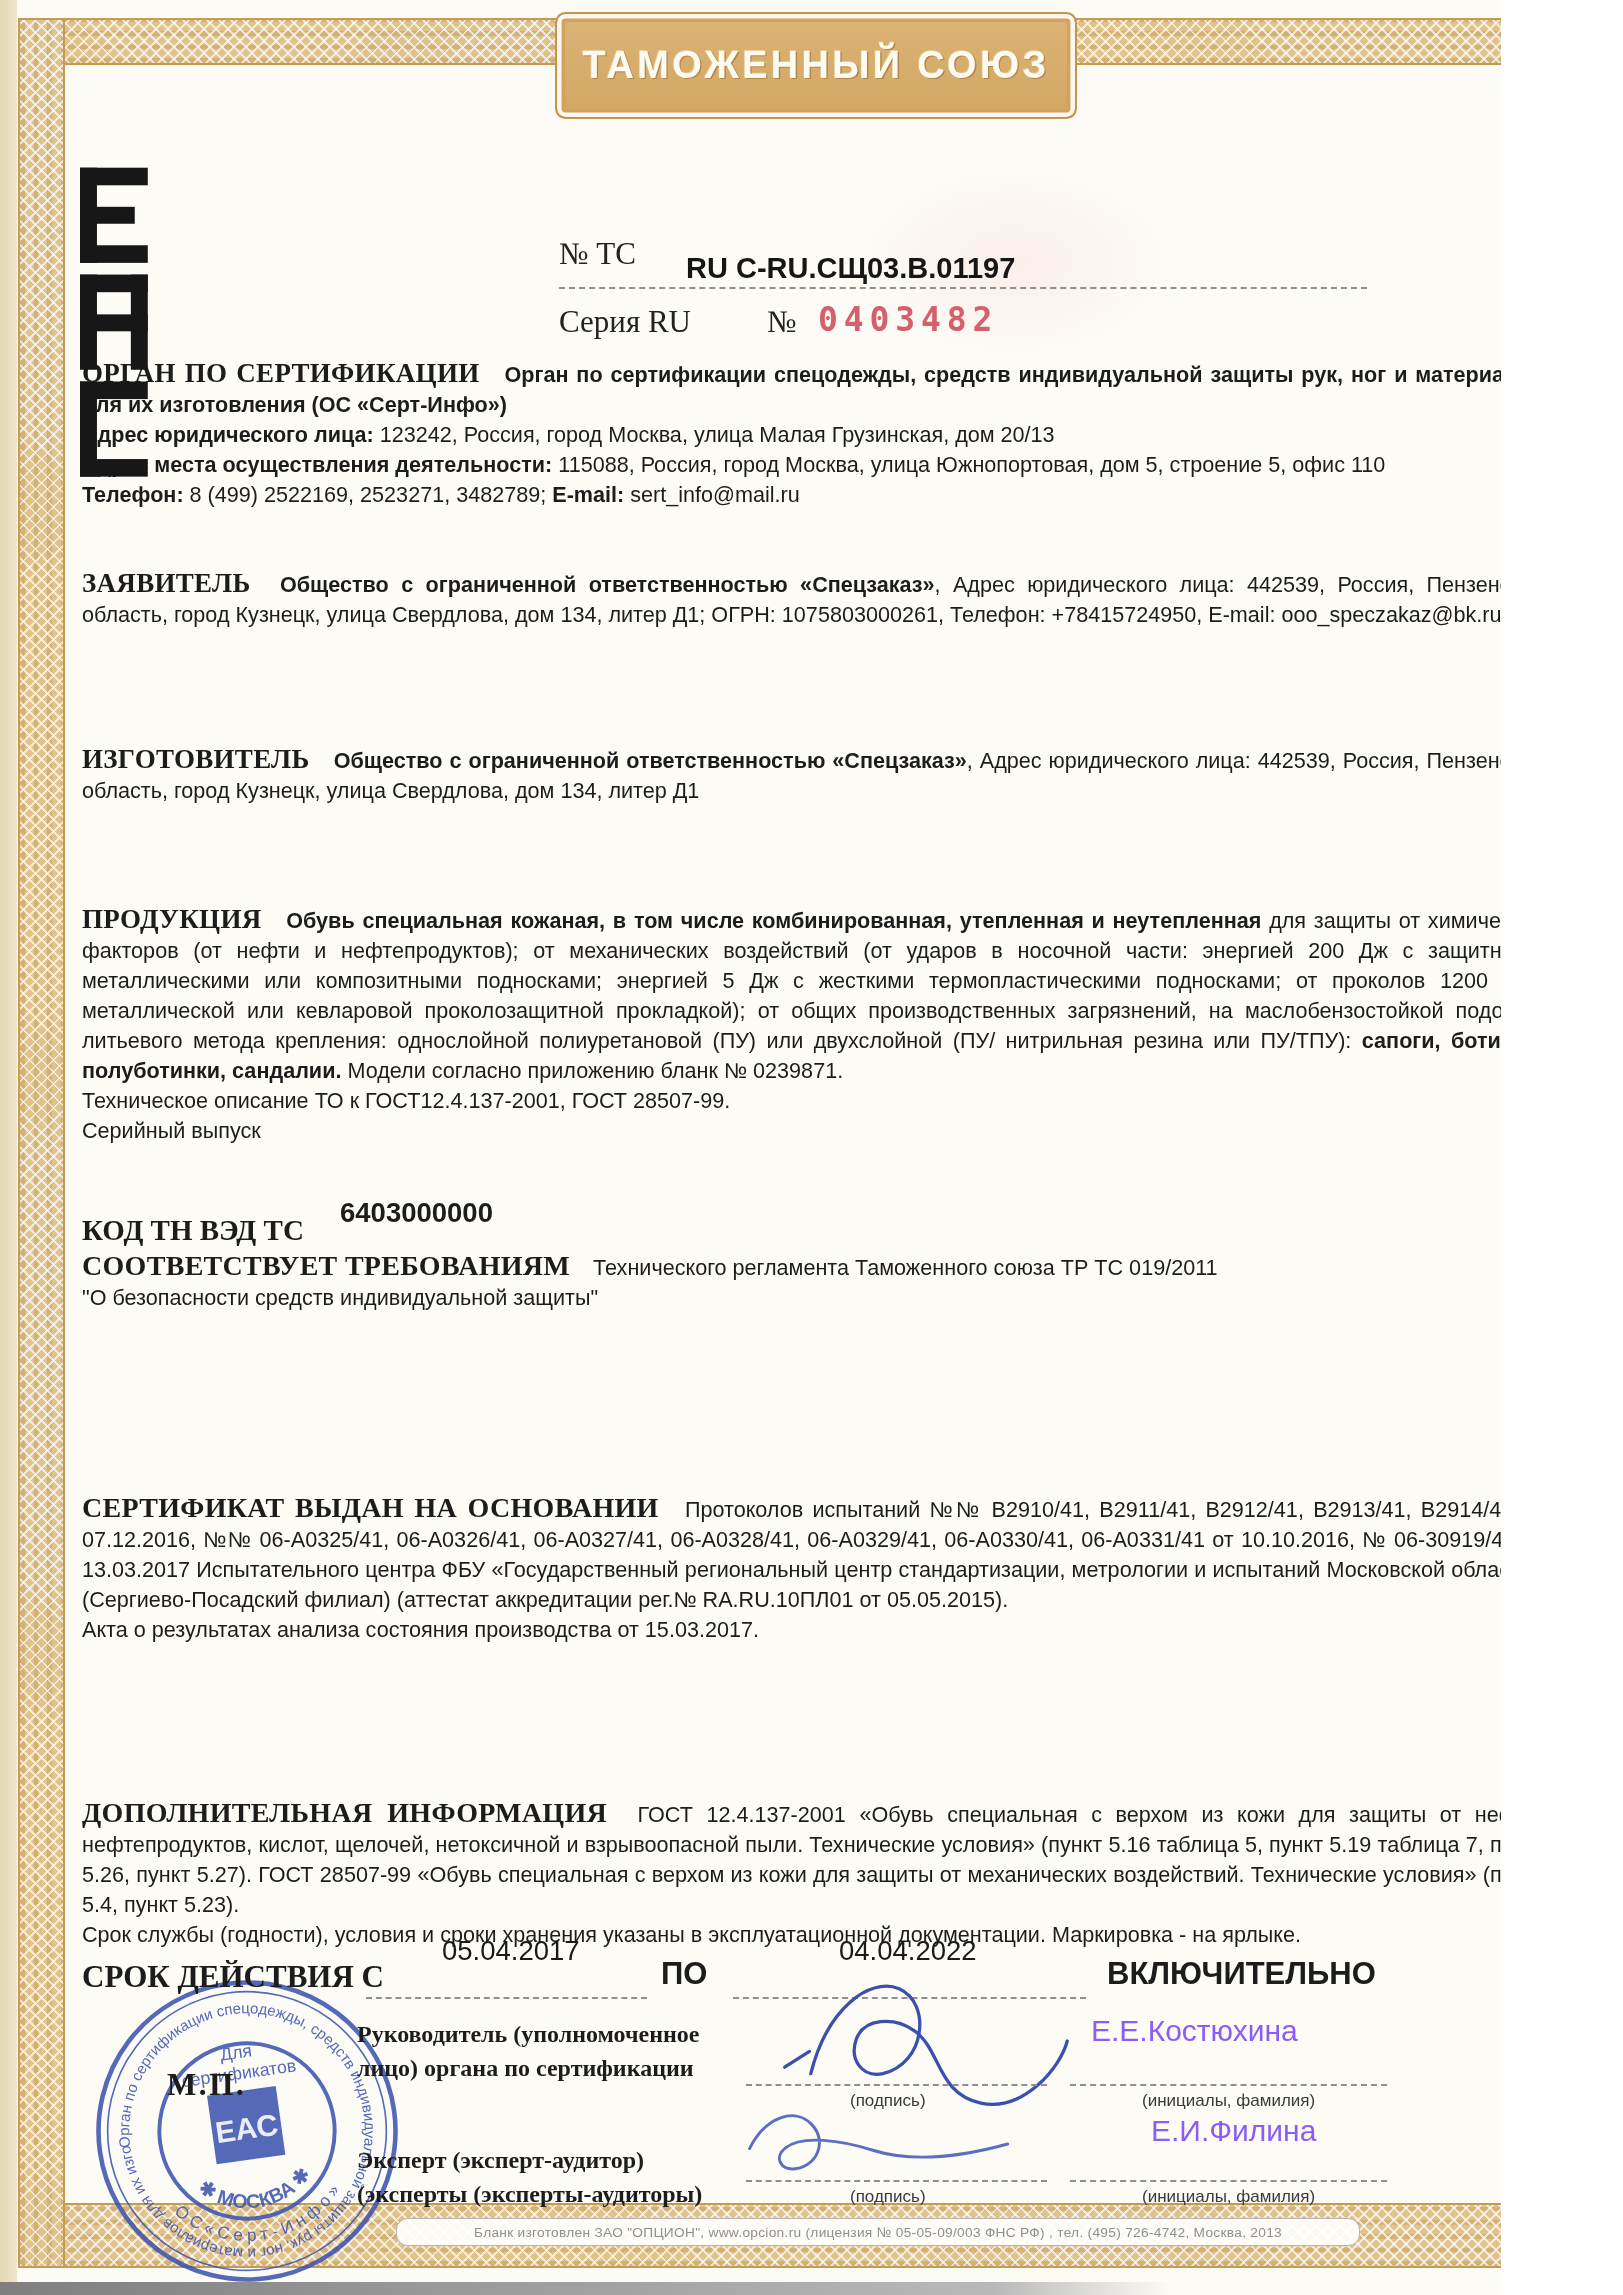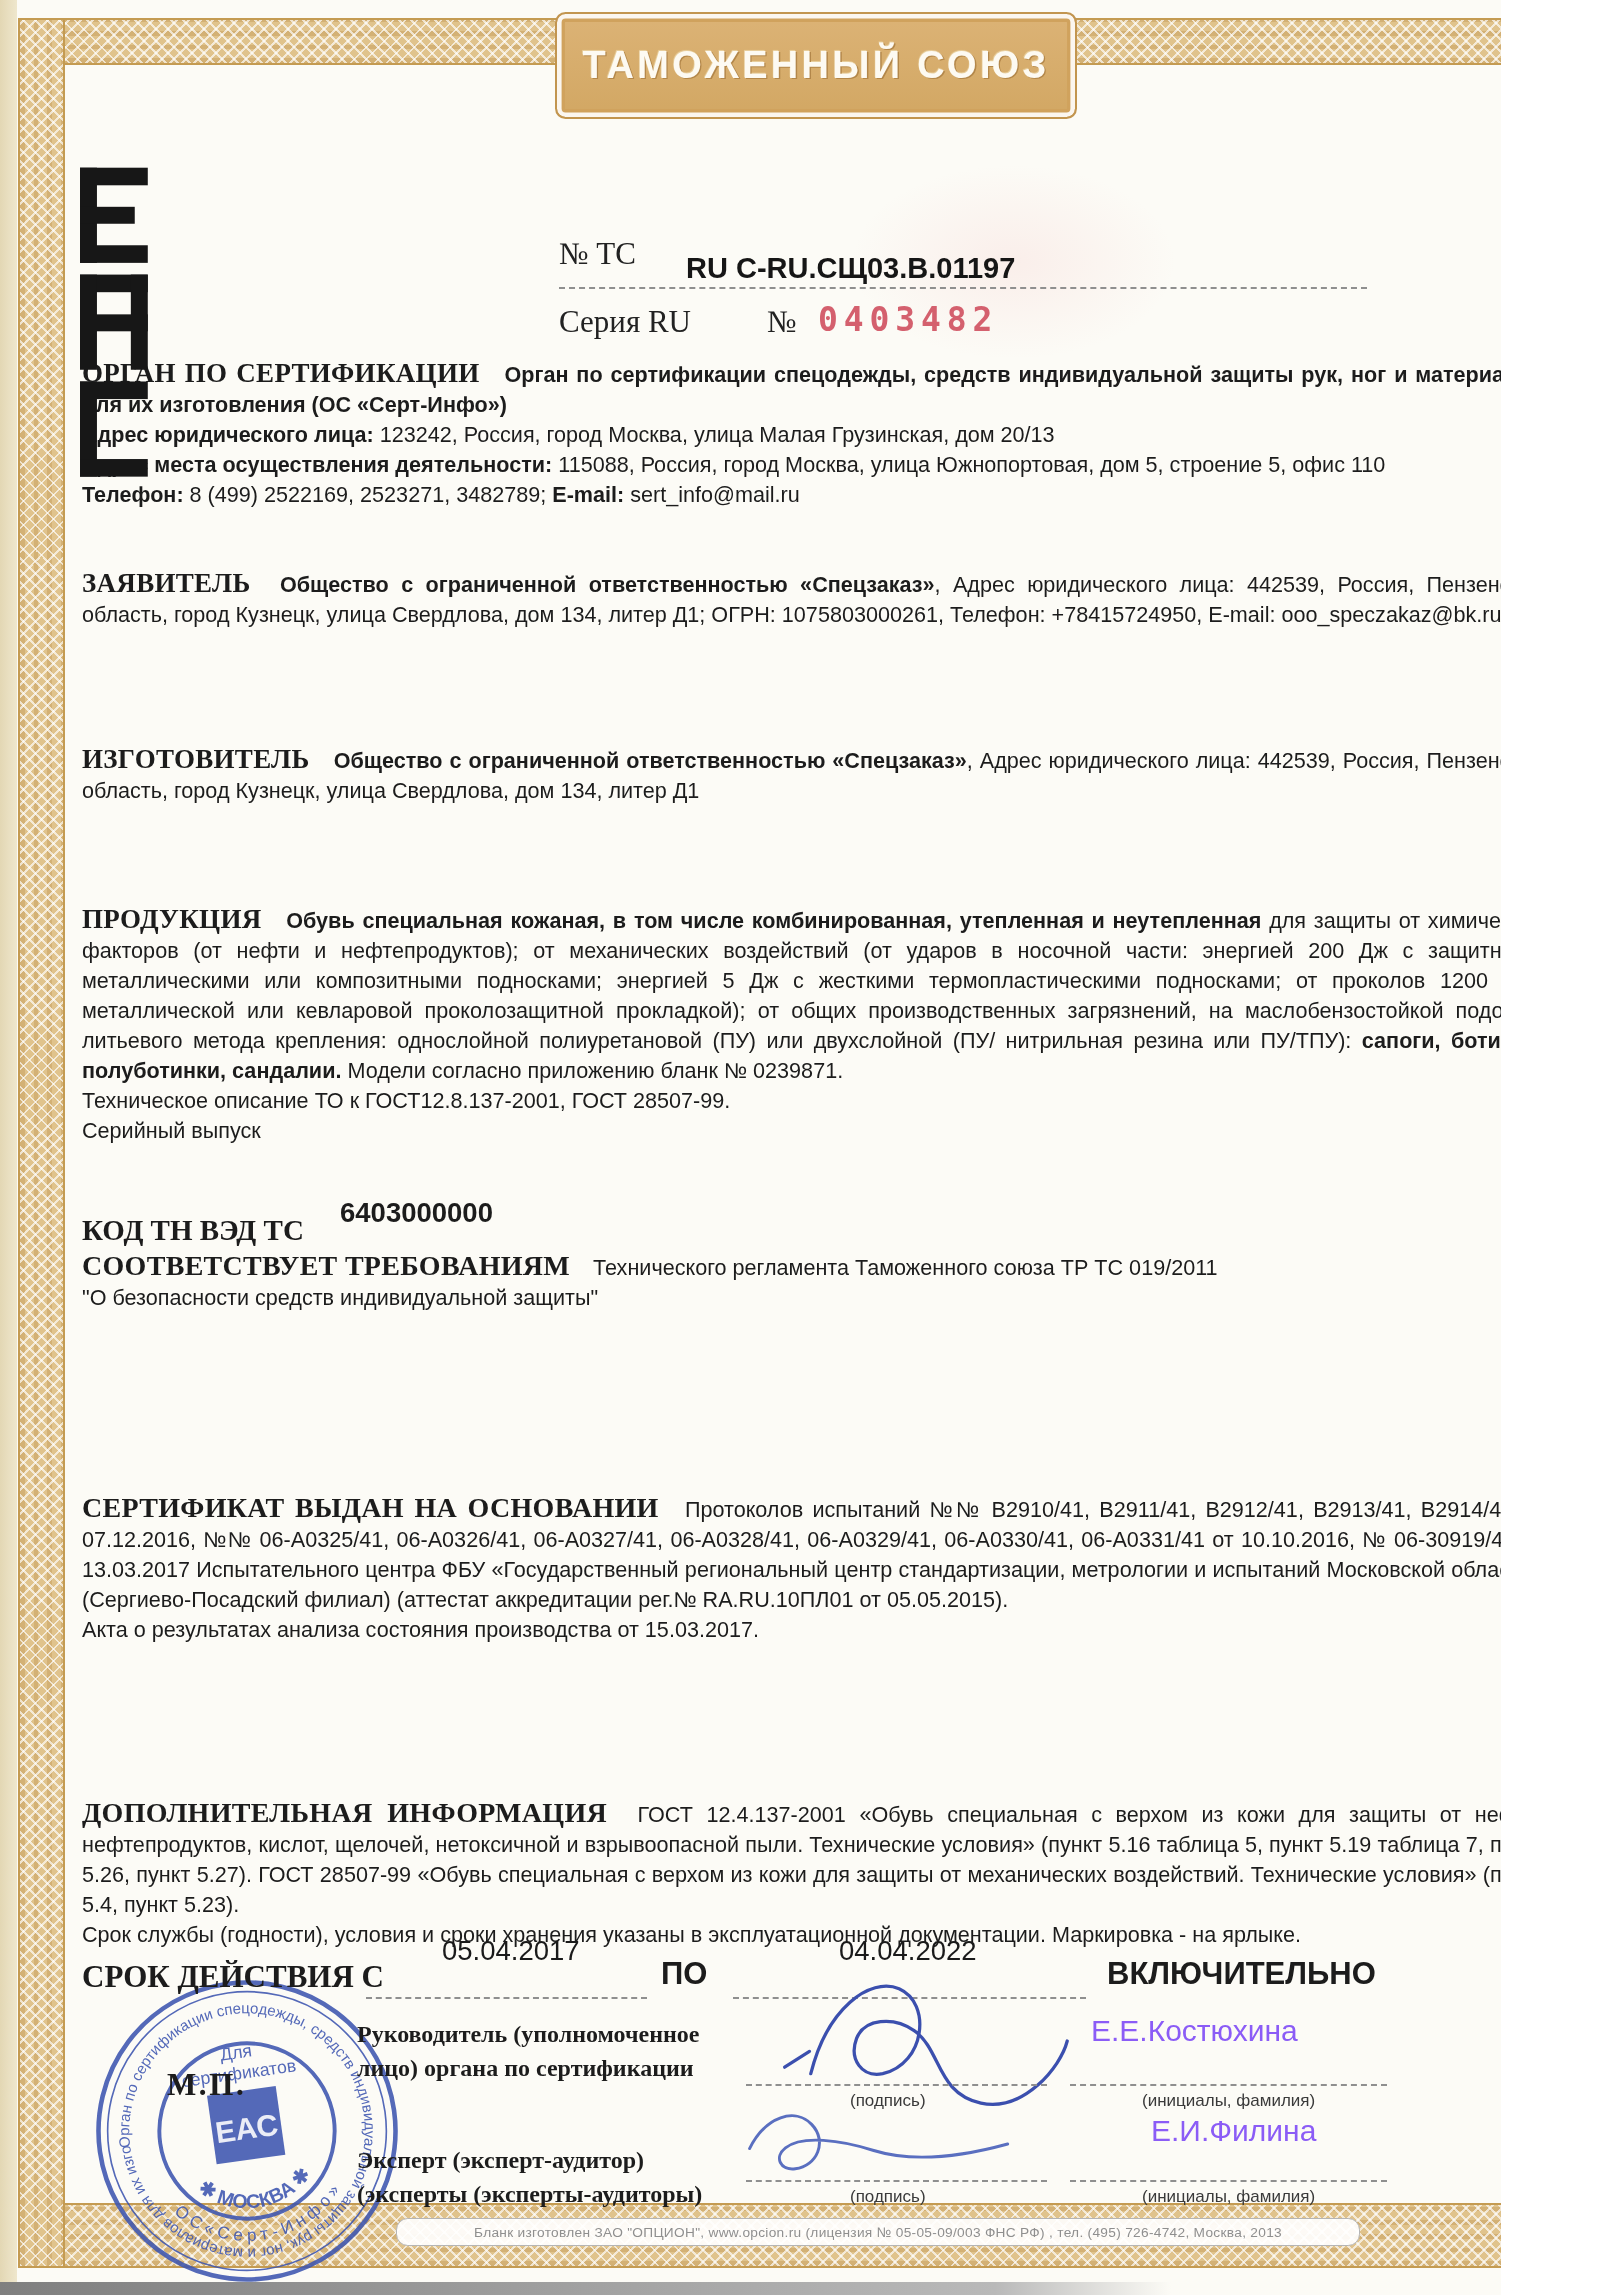--- a/index.html
+++ b/index.html
@@ -155,21 +155,21 @@
       <span class="slabel">ИЗГОТОВИТЕЛЬ</span>
       <b>Общество с ограниченной ответственностью «Спецзаказ»</b><span class="nb">, Адрес юридического лица: 442539, Россия, Пензенская область, город Кузнецк, улица Свердлова, дом 134, литер Д1</span>
     </p>
   </div>
 
   <div class="sec" style="top:904px;">
     <p>
       <span class="slabel">ПРОДУКЦИЯ</span>
       <b>Обувь специальная кожаная, в том числе комбинированная, утепленная и неутепленная</b><span class="nb"> для защиты от химических факторов (от нефти и нефтепродуктов); от механических воздействий (от ударов в носочной части: энергией 200 Дж с защитными металлическими или композитными подносками; энергией 5 Дж с жесткими термопластическими подносками; от проколов 1200 Н с металлической или кевларовой проколозащитной прокладкой); от общих производственных загрязнений, на маслобензостойкой подошве литьевого метода крепления: однослойной полиуретановой (ПУ) или двухслойной (ПУ/ нитрильная резина или ПУ/ТПУ): </span><b>сапоги, ботинки, полуботинки, сандалии.</b><span class="nb"> Модели согласно приложению бланк № 0239871.</span>
     </p>
-    <p><span class="nb">Техническое описание ТО к ГОСТ12.8.137-2001, ГОСТ 28507-99.</span></p>
+    <p><span class="nb">Техническое описание ТО к ГОСТ12.4.137-2001, ГОСТ 28507-99.</span></p>
     <p><span class="nb">Серийный выпуск</span></p>
   </div>
 
   <span class="tn-label">КОД ТН ВЭД ТС</span>
   <span class="tn-value">6403000000</span>
 
   <div class="sec" style="top:1251px;">
     <p>
       <span class="slabel big">СООТВЕТСТВУЕТ ТРЕБОВАНИЯМ</span>
       <span class="nb">Технического регламента Таможенного союза ТР ТС 019/2011</span>

